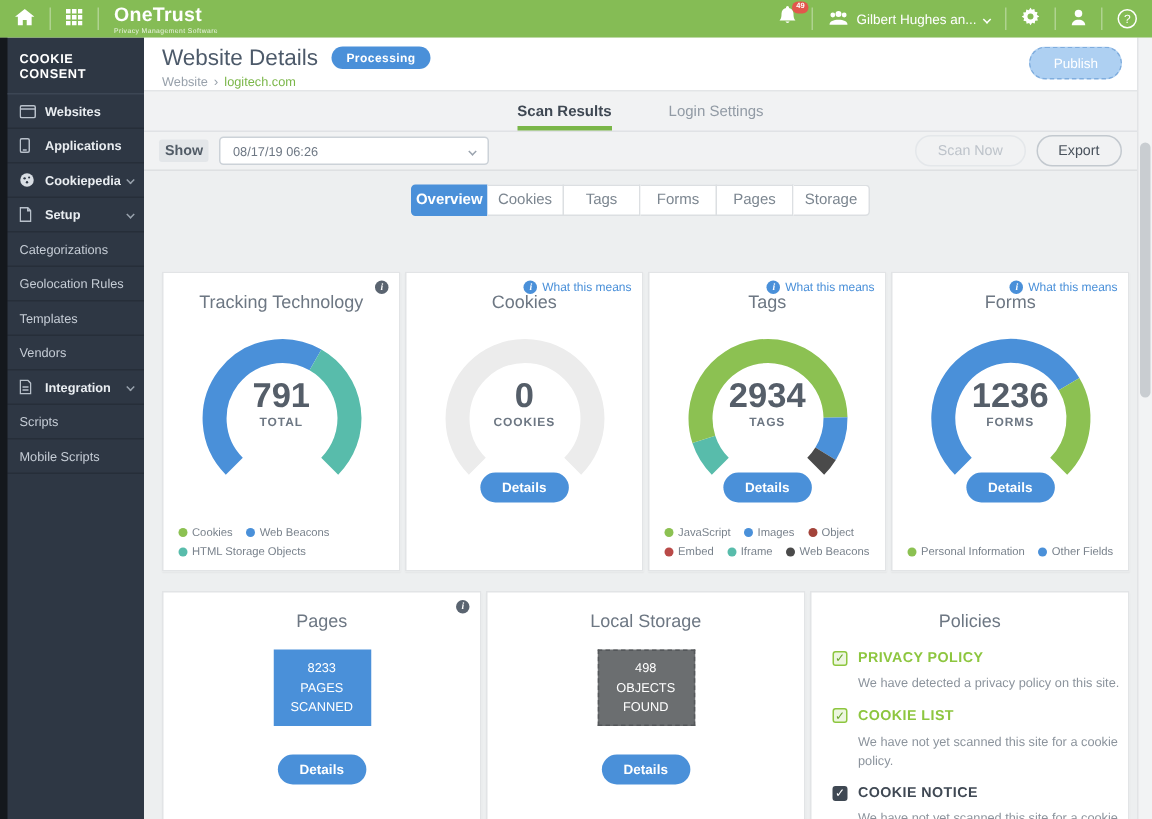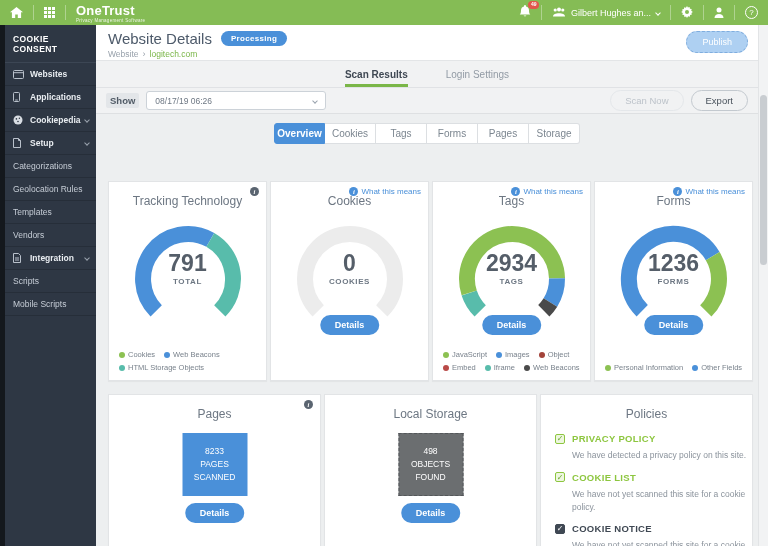--- a/index.html
+++ b/index.html
@@ -76,21 +76,21 @@
   .g-val { font-size:23px; font-weight:bold; color:#555e69; line-height:1; }
   .g-lab { font-size:8px; font-weight:bold; color:#6d7783; letter-spacing:.6px; margin-top:2px; }
 
   .details-btn { position:absolute; top:133px; left:50%; transform:translateX(-50%); background:#4a90d9; color:#fff; border:none; border-radius:10px; font-size:9px; font-weight:bold; padding:5px 15px; cursor:pointer; }
   .bcard .details-btn { top:108px; }
 
   .legend { position:absolute; left:10px; right:4px; bottom:8px; display:flex; flex-wrap:wrap; column-gap:9px; row-gap:4px; font-size:7.5px; color:#79828c; }
   .leg-item { display:flex; align-items:center; gap:3px; }
   .dot { width:6px; height:6px; border-radius:50%; flex:none; }
 
-  .square { position:absolute; top:38px; left:50%; transform:translateX(-50%); width:65px; height:63px; display:flex; flex-direction:column; align-items:center; justify-content:center; color:#fff; font-size:8.5px; line-height:1.55; text-align:center; }
+  .square { position:absolute; top:38px; left:50%; transform:translateX(-50%); width:65px; height:51px; display:flex; flex-direction:column; align-items:center; justify-content:center; color:#fff; font-size:8.5px; line-height:1.55; text-align:center; }
   .square.blue { background:#4a90d9; }
   .square.gray { background:#6b6e70; border:1px dashed #54575a; }
 
   .pol-list { position:absolute; top:38px; left:0; right:0; }
   .pol-item { margin-bottom:10px; padding:0 14px; }
   .pol-head { display:flex; align-items:center; gap:7px; }
   .pol-check { width:10px; height:10px; border-radius:2px; display:flex; align-items:center; justify-content:center; font-size:8px; flex:none; }
   .pol-check.green { border:1px solid #8dc63f; color:#6aa52f; background:#edf6df; }
   .pol-check.dark { background:#3f4853; border:1px solid #3f4853; color:#fff; }
   .pol-label { font-size:9.5px; font-weight:bold; letter-spacing:.3px; }

